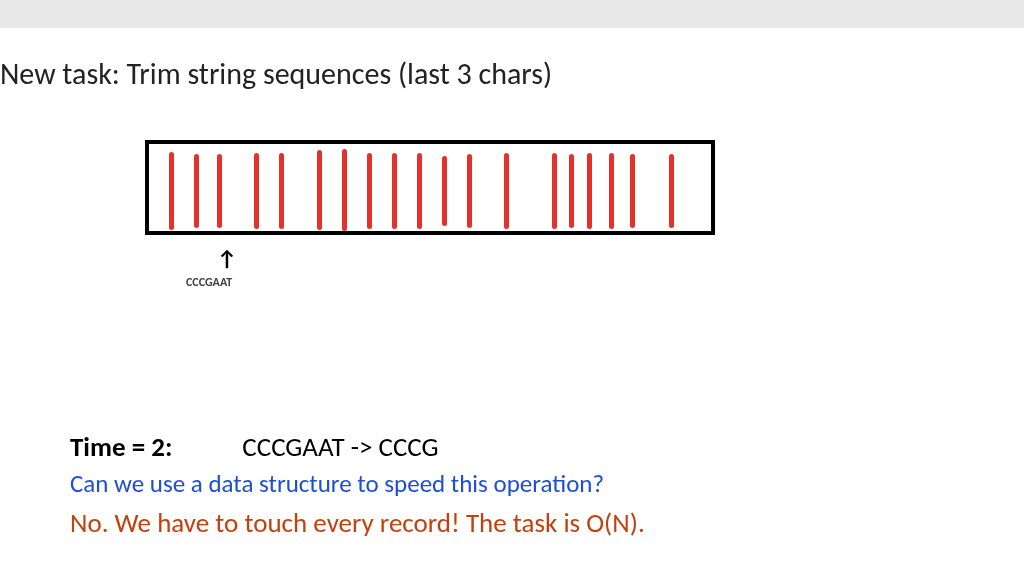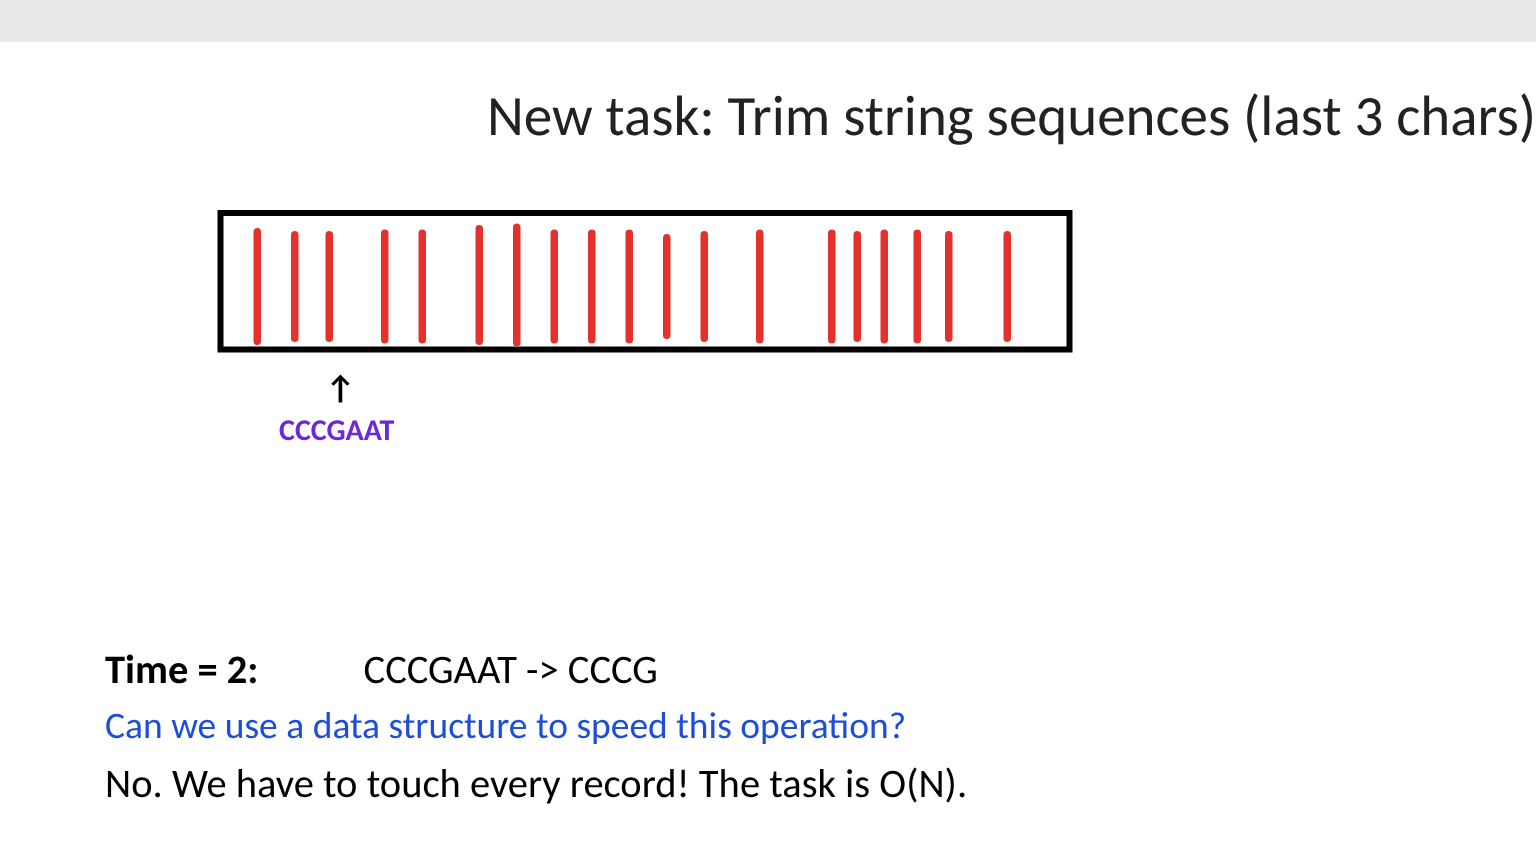--- a/index.html
+++ b/index.html
@@ -14,22 +14,22 @@
     .top-bar {
       width: 100%;
       height: 28px;
       background: #e8e8e8;
     }
     .title {
       position: absolute;
       top: 55px;
       left: 0;
       width: 100%;
-      text-align: right;
-      font-size: 38px;
+      text-align: left;
+      font-size: 30px;
       font-weight: 400;
       color: #222;
     }
     .array-box {
       position: absolute;
       top: 140px;
       left: 145px;
       width: 570px;
       height: 95px;
       border: 4px solid #000;
@@ -55,23 +55,23 @@
       top: 245px;
       left: 217px;
       font-size: 22px;
       font-weight: 900;
       color: #000;
     }
     .arrow-label {
       position: absolute;
       top: 275px;
       left: 186px;
-      font-size: 20px;
+      font-size: 12px;
       font-weight: 700;
-      color: #6d28d9;
+      color: #404040;
     }
     .time-line {
       position: absolute;
       top: 430px;
       left: 70px;
       font-size: 27px;
       color: #000;
       text-align: right;
     }
     .time-line .bold { font-weight: 700; }
@@ -81,21 +81,21 @@
       top: 468px;
       left: 70px;
       font-size: 25px;
       color: #1d4ed8;
     }
     .answer-line {
       position: absolute;
       top: 506px;
       left: 70px;
       font-size: 27px;
-      color: #000000;
+      color: #c2410c;
       text-align: right;
     }
   </style>
 </head>
 <body>
 
 <div class="top-bar"></div>
 
 <div class="title">New task: Trim string sequences (last 3 chars)</div>
 

